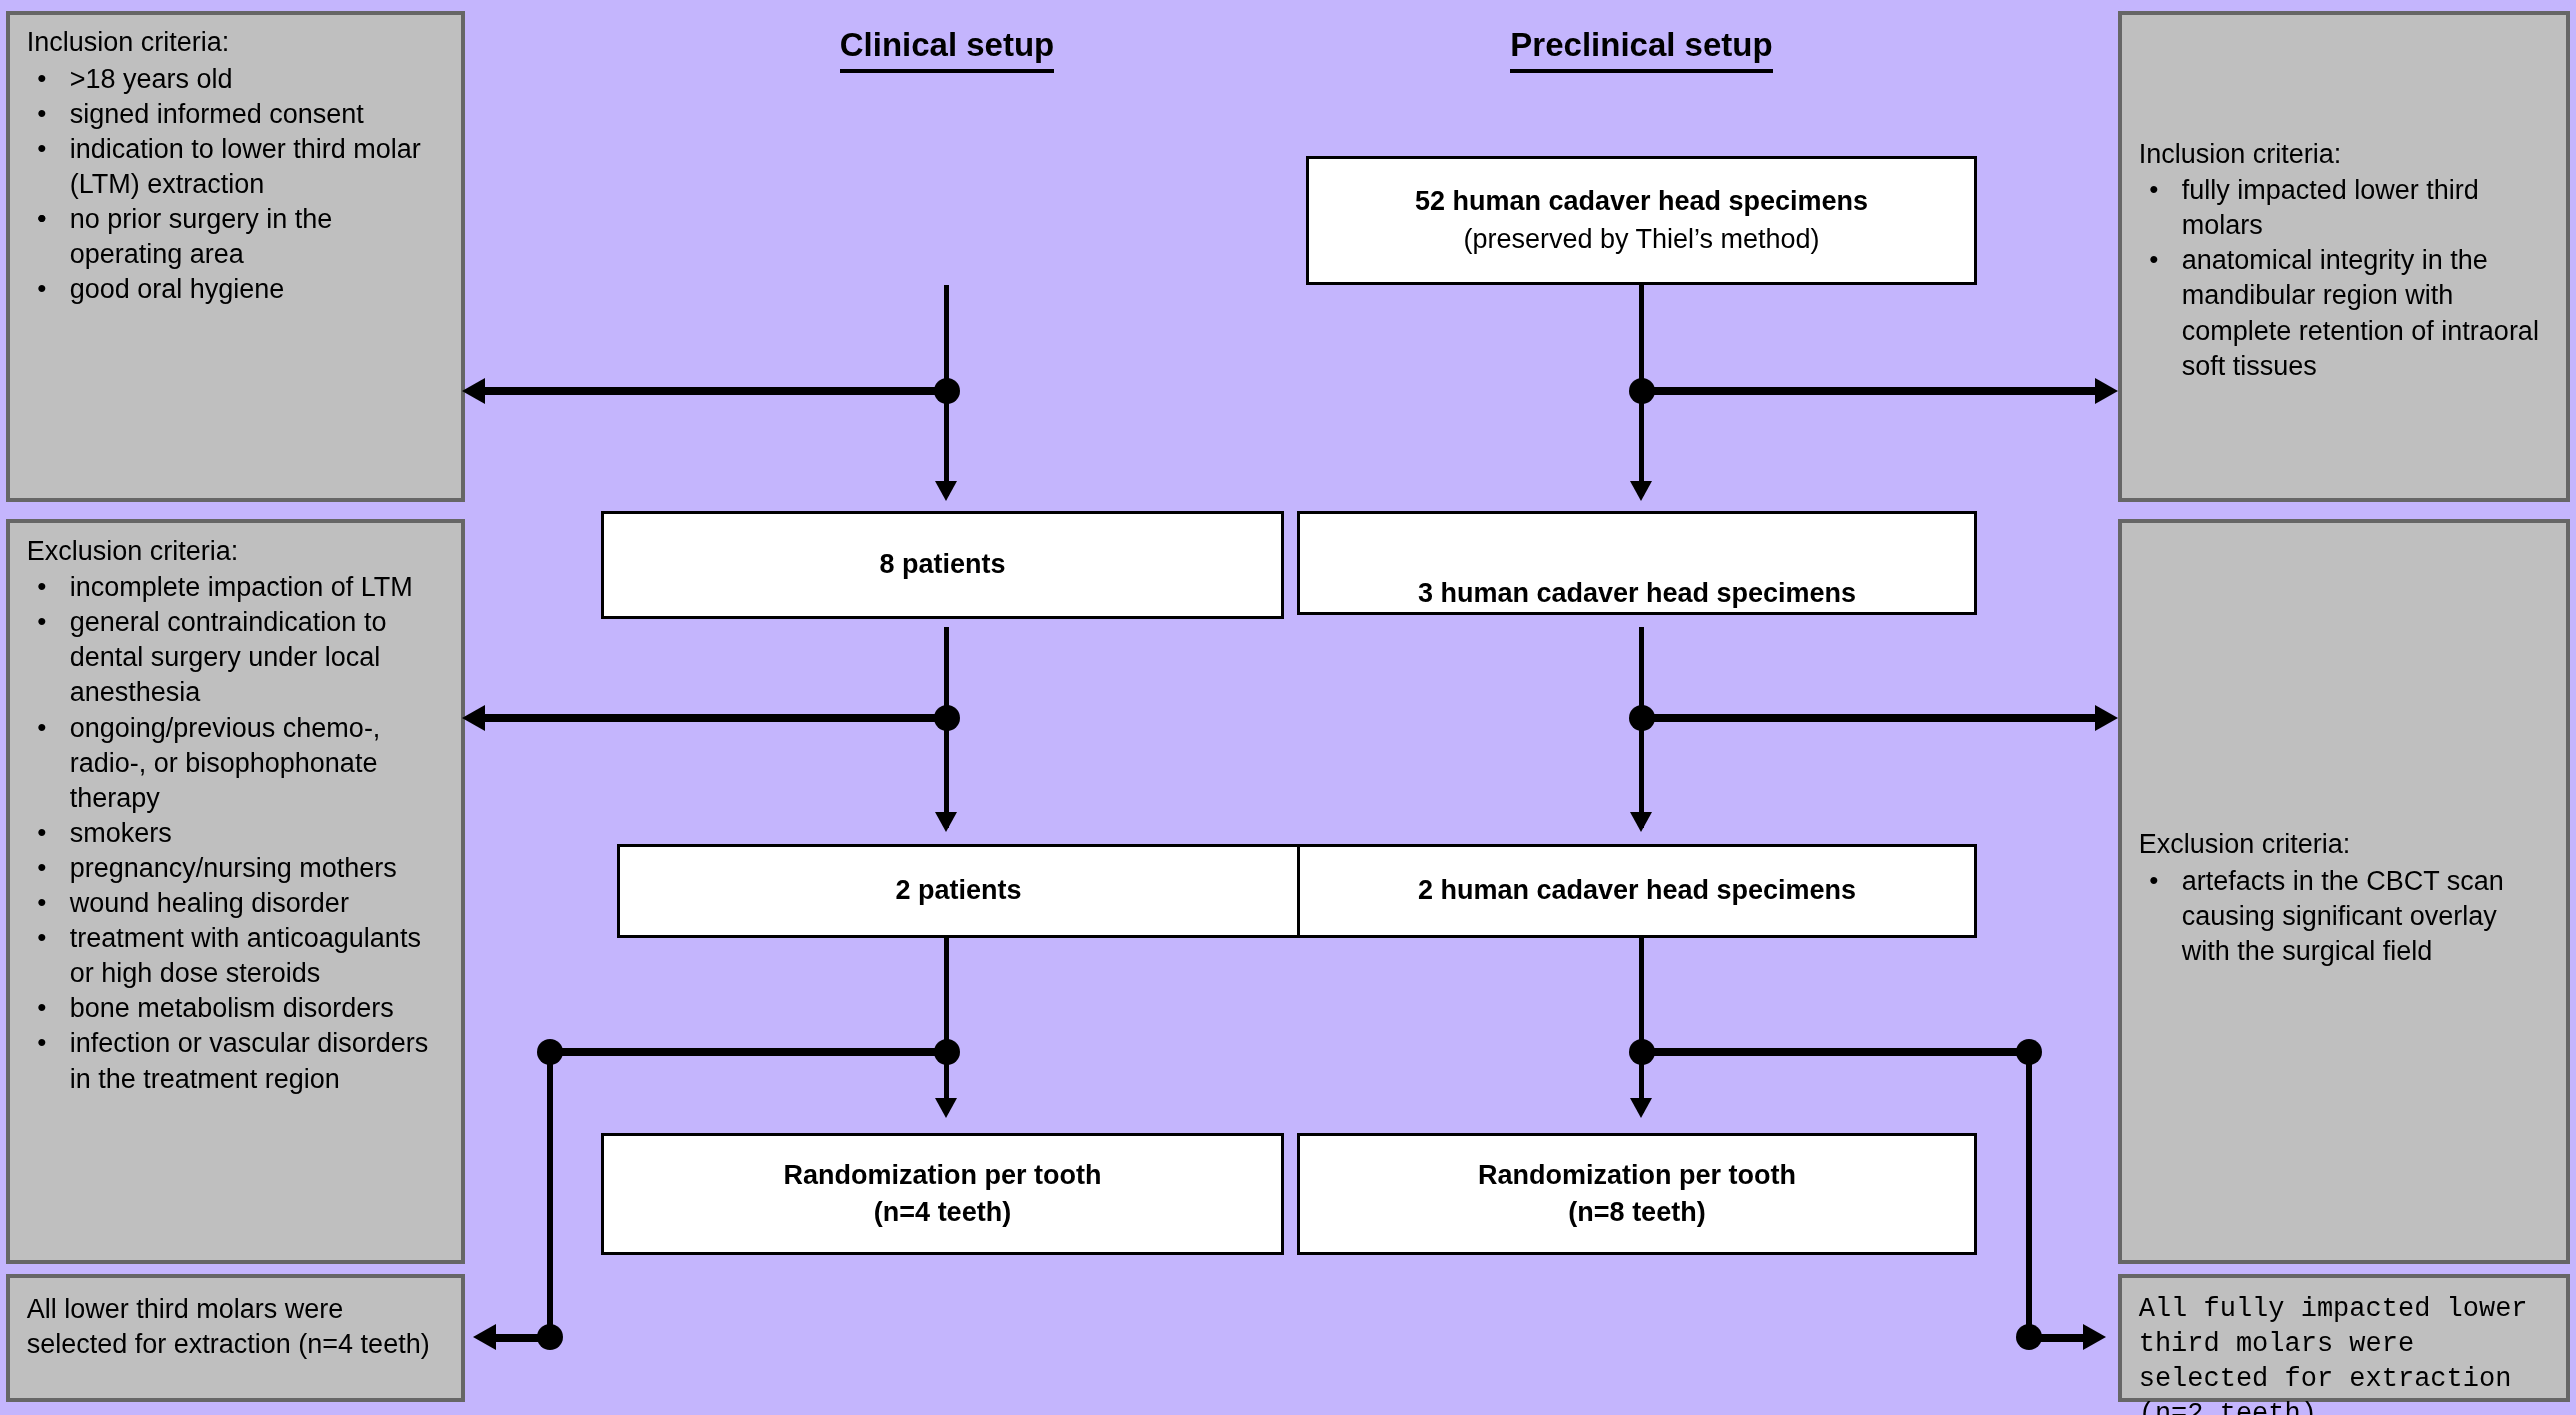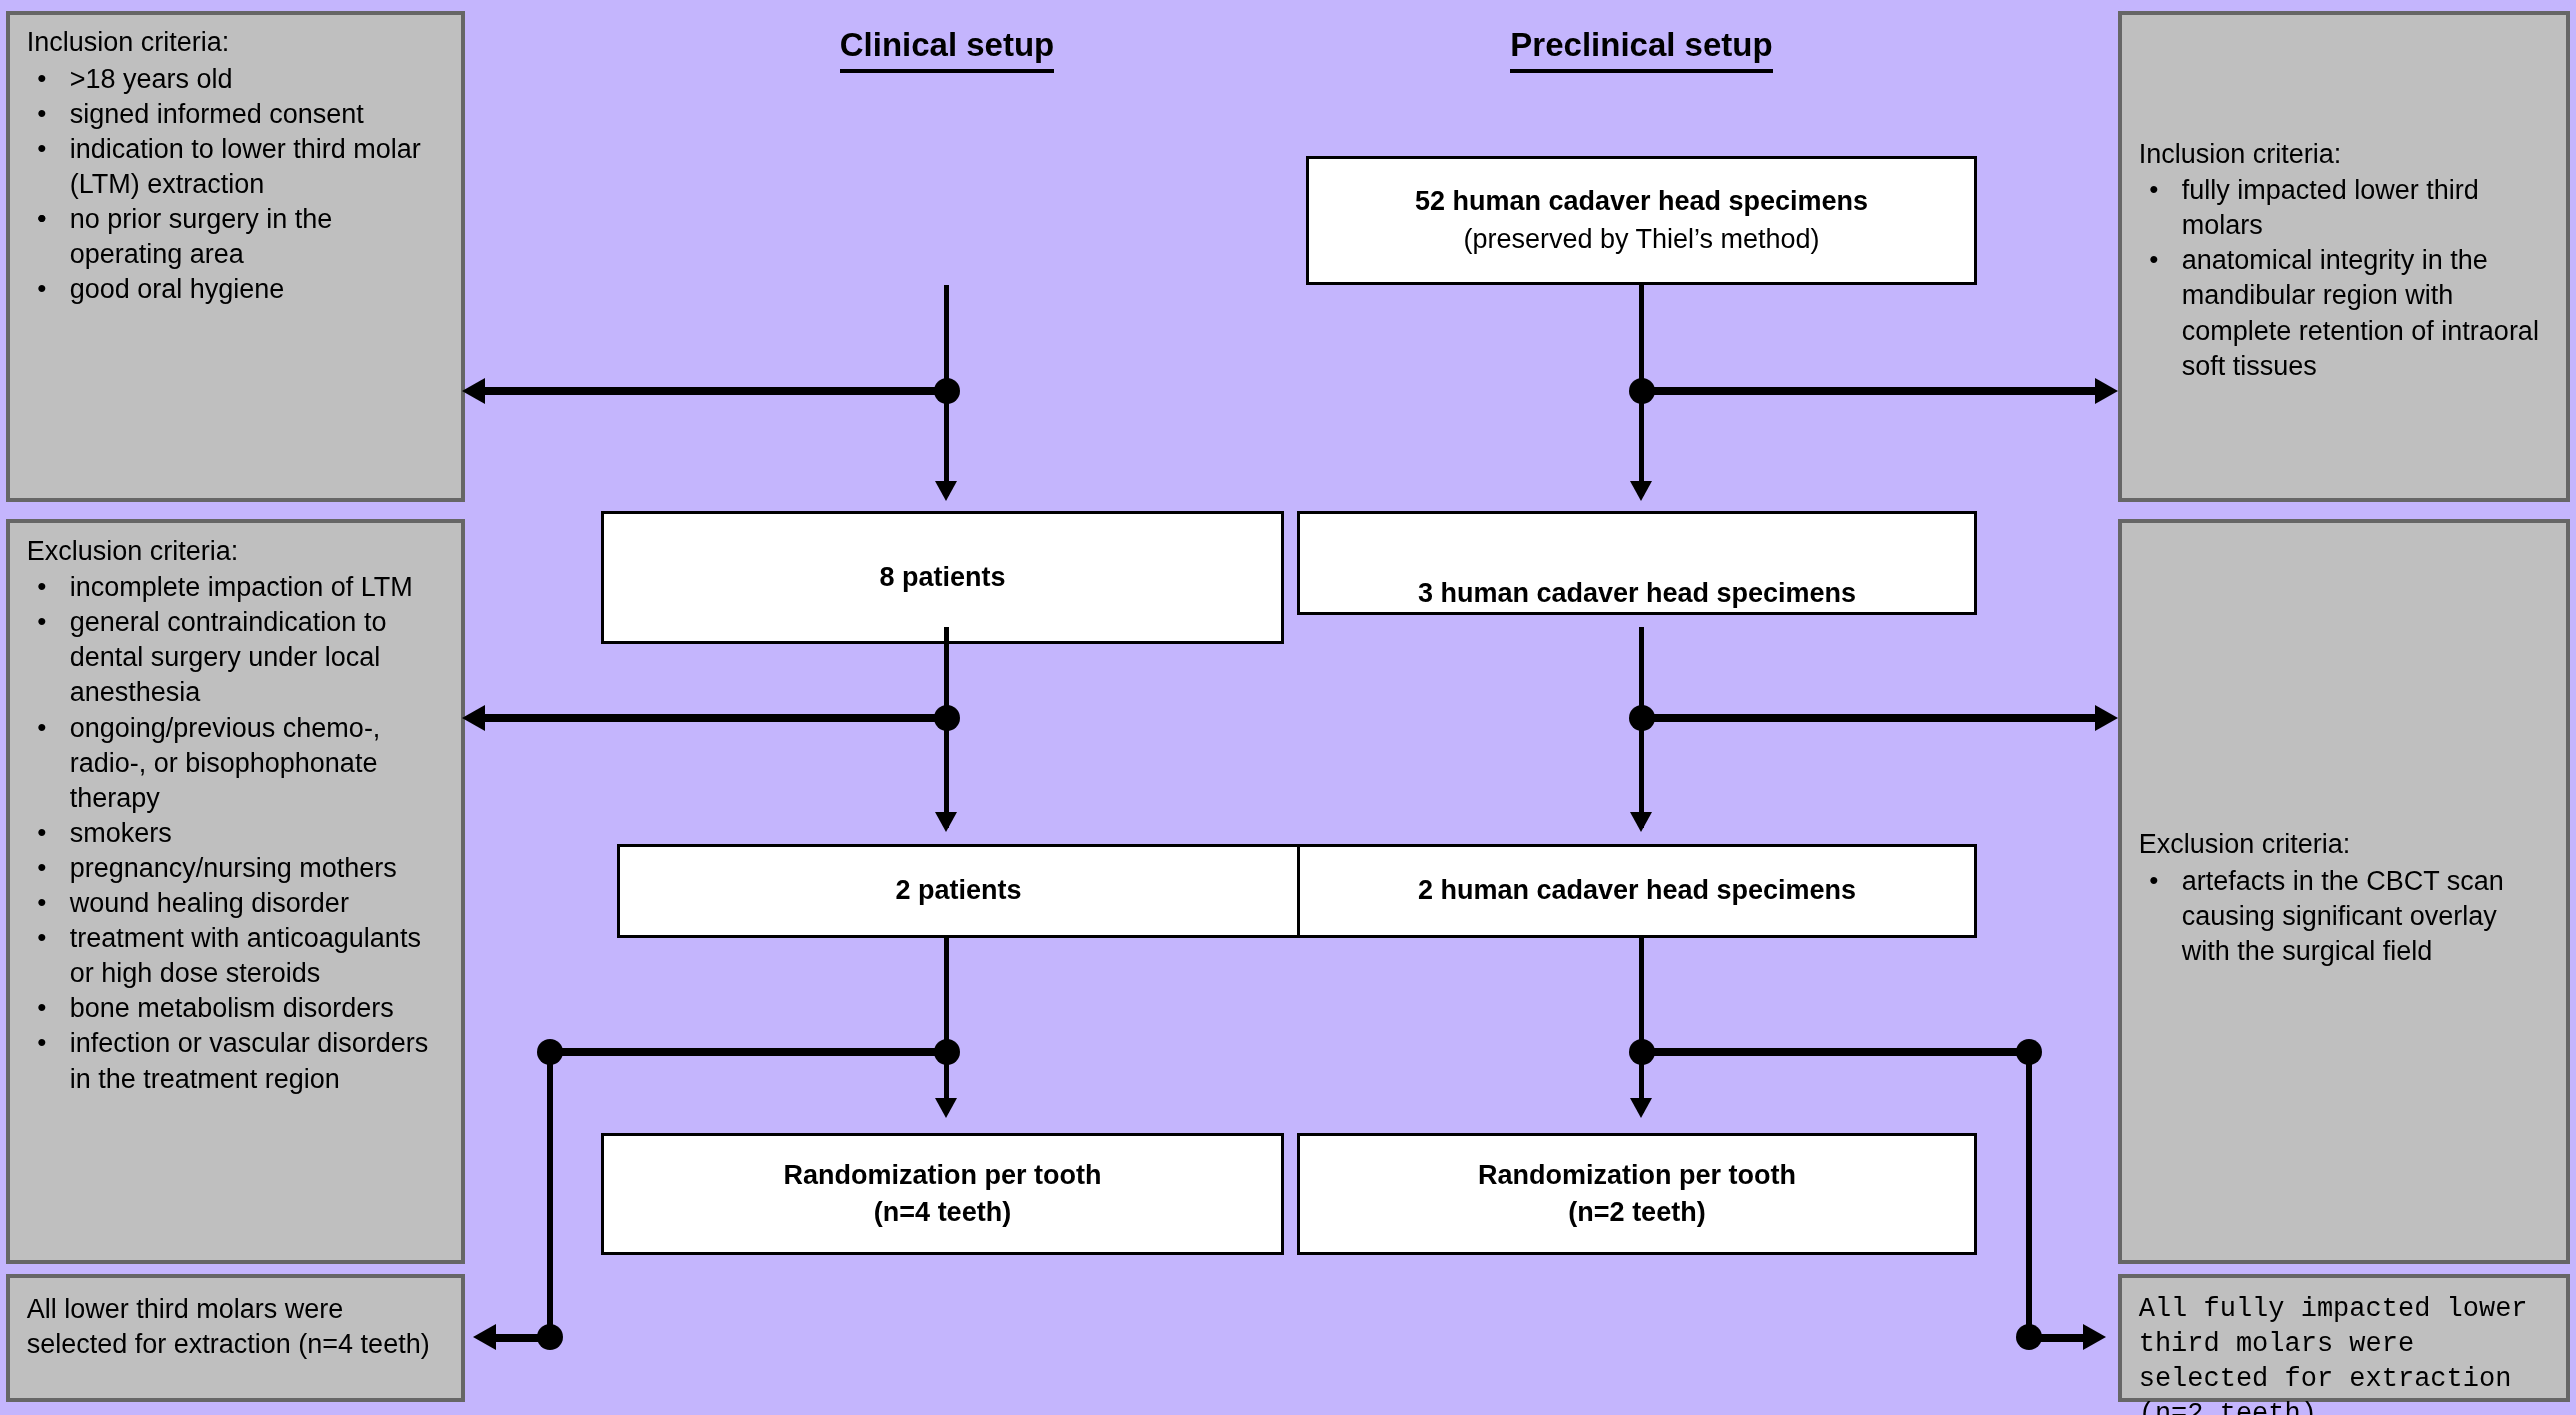--- a/index.html
+++ b/index.html
@@ -214,21 +214,21 @@
   <div class="hline" style="left:475px; top:387px; width:473px;"></div>
   <div class="arrow-left" style="left:462px; top:378px;"></div>
   <div class="node-dot" style="left:934px; top:378px;"></div>
 
   <div class="vline" style="left:1639px; top:285px; width:4.6px; height:211px;"></div>
   <div class="arrow-down" style="left:1630px; top:481px;"></div>
   <div class="hline" style="left:1639px; top:387px; width:465px;"></div>
   <div class="arrow-right" style="left:2095px; top:378px;"></div>
   <div class="node-dot" style="left:1629px; top:378px;"></div>
 
-  <div class="flow-box" style="left:601px; top:511px; width:683px; height:133px;">
+  <div class="flow-box" style="left:601px; top:511px; width:683px; height:108px;">
     <span class="fb-text fb-bold">8 patients</span>
   </div>
   <div class="flow-box" style="left:1297px; top:511px; width:680px; height:104px;align-items:flex-end;">
     <span class="fb-text fb-bold">3 human cadaver head specimens</span>
   </div>
 
   <div class="vline" style="left:944px; top:627px; width:4.6px; height:201px;"></div>
   <div class="arrow-down" style="left:935px; top:812px;"></div>
   <div class="hline" style="left:475px; top:714px; width:473px;"></div>
   <div class="arrow-left" style="left:462px; top:705px;"></div>
@@ -271,18 +271,18 @@
 
   <div class="flow-box" style="left:601px; top:1133px; width:683px; height:122px;">
     <span class="fb-text">
       <span class="fb-bold">Randomization per tooth</span><br>
       <span class="fb-bold">(n=4 teeth)</span>
     </span>
   </div>
   <div class="flow-box" style="left:1297px; top:1133px; width:680px; height:122px;">
     <span class="fb-text">
       <span class="fb-bold">Randomization per tooth</span><br>
-      <span class="fb-bold">(n=2 teeth)</span>
+      <span class="fb-bold">(n=8 teeth)</span>
     </span>
   </div>
 
 </div>
 
 
 </body></html>

